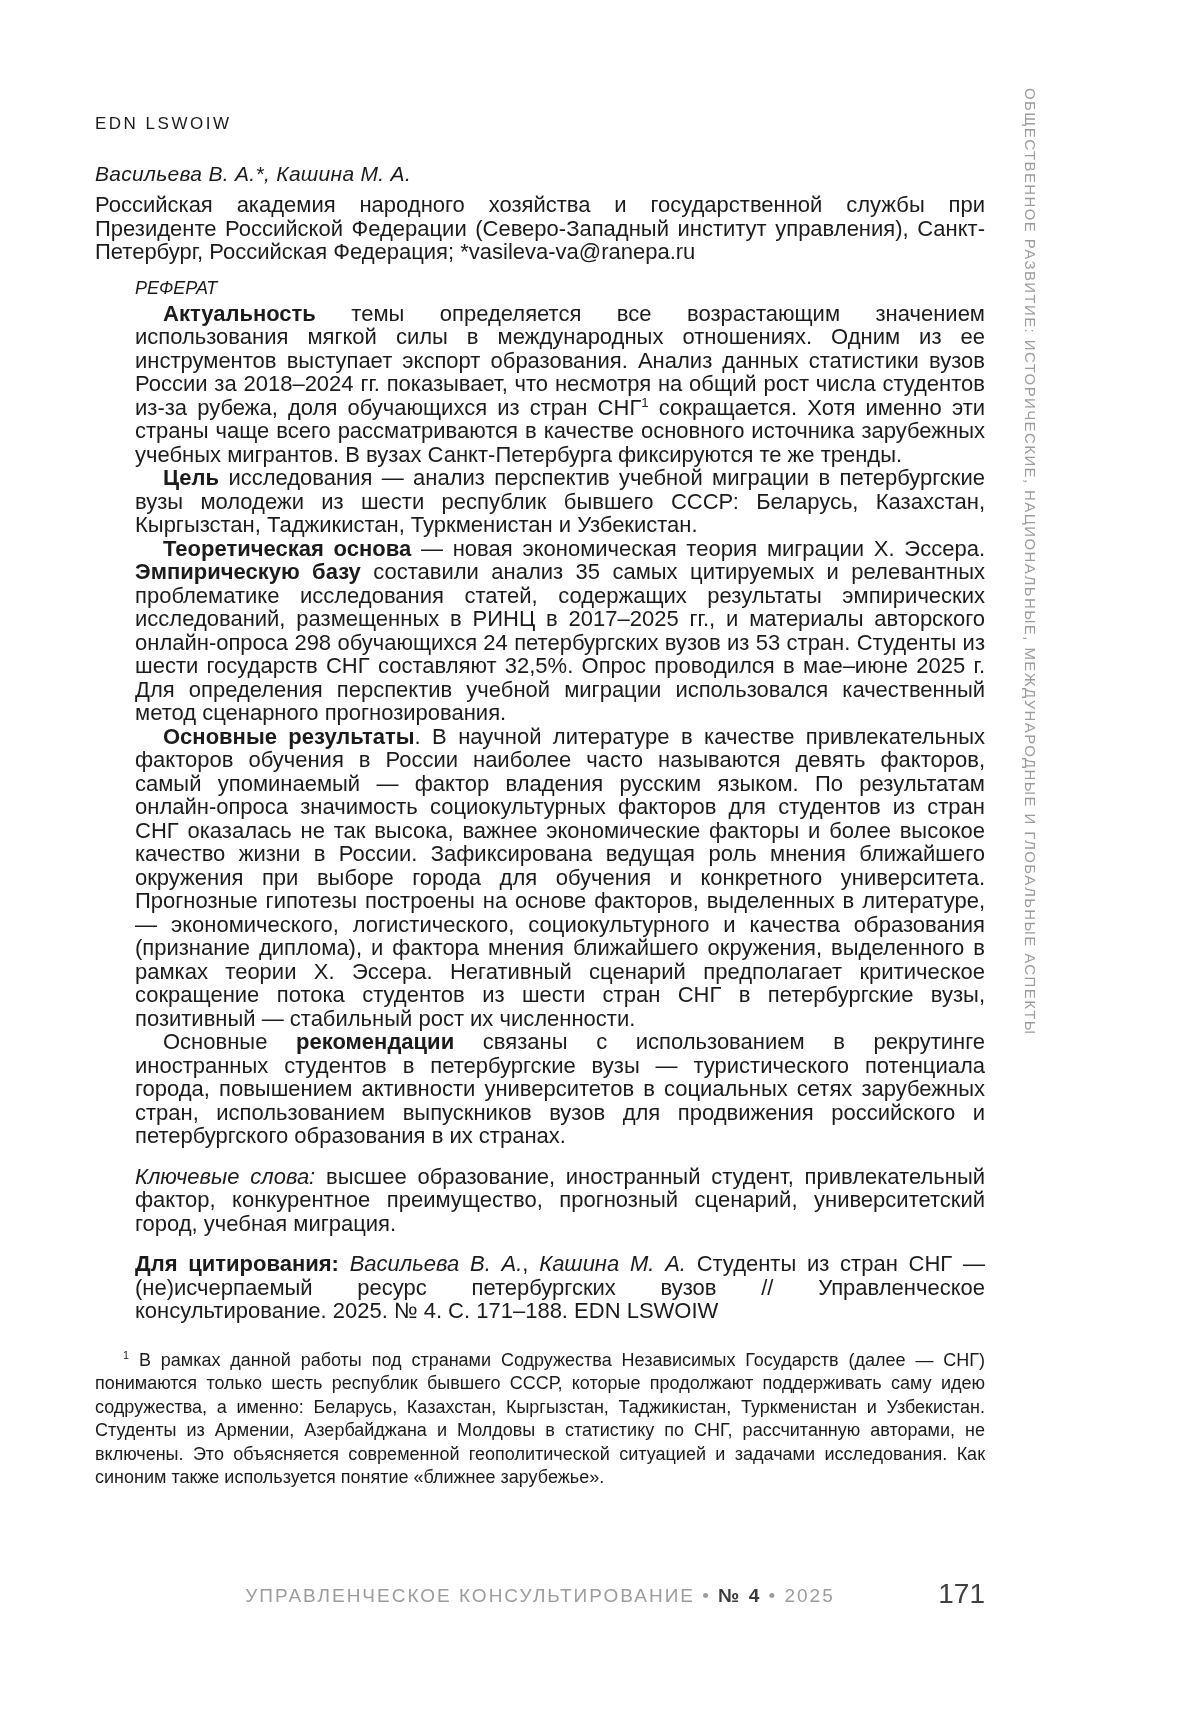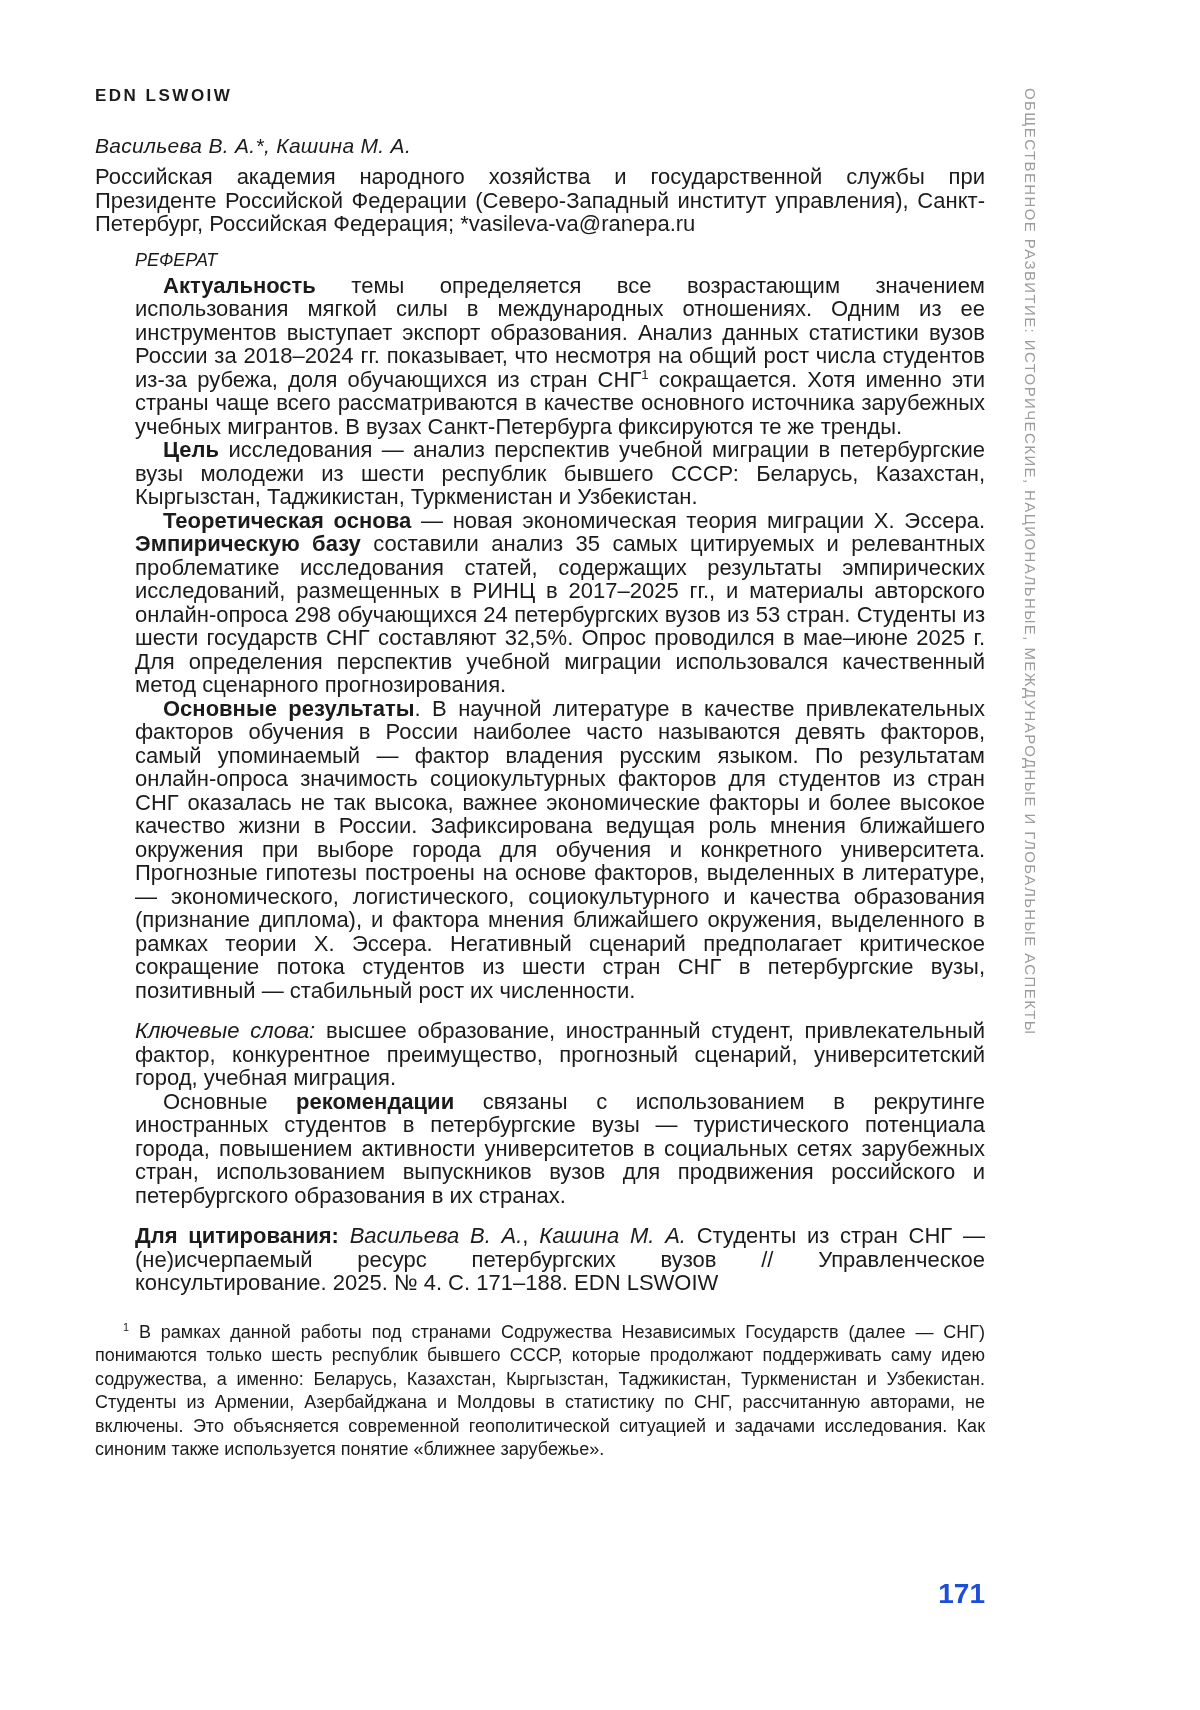--- a/index.html
+++ b/index.html
@@ -7,22 +7,23 @@
   body {
     width:1200px; height:1710px; position:relative; overflow:hidden;
     font-family:"Liberation Sans","DejaVu Sans",sans-serif;
     color:#1b1b1b;
   }
   .page { position:absolute; inset:0; background:#ffffff; }
 
   .main { position:absolute; left:95px; top:86px; width:890px; }
 
   .edn {
-    font-size:17px; font-weight:bold; letter-spacing:2.5px;
+    font-size:17px; font-weight:normal; letter-spacing:2.5px;
     margin-bottom:28px;
+    margin-top:28px;
   }
   .title {
     font-size:31px; font-weight:bold; line-height:39px;
     letter-spacing:0.4px; word-spacing:7px;
     margin-bottom:30px;
   }
   .title-line { display:block; }
   .authors {
     font-size:21px; font-style:italic; margin-bottom:7px;
     letter-spacing:0.3px;
@@ -53,21 +54,21 @@
   }
 
   .footer { position:absolute; left:95px; top:1580px; width:890px; height:36px; }
   .footer-journal {
     text-align:center; font-size:19px; letter-spacing:2px;
     color:#9c9c9c; padding-top:5px;
   }
   .footer-journal .issue { color:#3a3a3a; font-weight:bold; }
   .page-number {
     position:absolute; right:0; top:-2px;
-    font-size:28px; font-weight:bold; color:#1d4ed8;
+    font-size:28px; font-weight:normal; color:#404040;
   }
 </style>
 </head>
 <body>
 
 <div class="page">
 
   <div class="sidebar">ОБЩЕСТВЕННОЕ РАЗВИТИЕ: ИСТОРИЧЕСКИЕ, НАЦИОНАЛЬНЫЕ, МЕЖДУНАРОДНЫЕ И ГЛОБАЛЬНЫЕ АСПЕКТЫ</div>
 
   <div class="main">
@@ -83,29 +84,36 @@
       <div class="abstract-label">РЕФЕРАТ</div>
 
       <p class="body indent"><span class="b">Актуальность</span><span> темы определяется все возрастающим значением использования мягкой силы в международных отношениях. Одним из ее инструментов выступает экспорт образования. Анализ данных статистики вузов России за 2018–2024 гг. показывает, что несмотря на общий рост числа студентов из-за рубежа, доля обучающихся из стран СНГ</span><sup>1</sup><span> сокращается. Хотя именно эти страны чаще всего рассматриваются в качестве основного источника зарубежных учебных мигрантов. В вузах Санкт-Петербурга фиксируются те же тренды.</span></p>
 
       <p class="body indent"><span class="b">Цель</span><span> исследования — анализ перспектив учебной миграции в петербургские вузы молодежи из шести республик бывшего СССР: Беларусь, Казахстан, Кыргызстан, Таджикистан, Туркменистан и Узбекистан.</span></p>
 
       <p class="body indent"><span class="b">Теоретическая основа</span><span> — новая экономическая теория миграции Х. Эссера. </span><span class="b">Эмпирическую базу</span><span> составили анализ 35 самых цитируемых и релевантных проблематике исследования статей, содержащих результаты эмпирических исследований, размещенных в РИНЦ в 2017–2025 гг., и материалы авторского онлайн-опроса 298 обучающихся 24 петербургских вузов из 53 стран. Студенты из шести государств СНГ составляют 32,5%. Опрос проводился в мае–июне 2025 г. Для определения перспектив учебной миграции использовался качественный метод сценарного прогнозирования.</span></p>
 
       <p class="body indent"><span class="b">Основные результаты</span><span>. В научной литературе в качестве привлекательных факторов обучения в России наиболее часто называются девять факторов, самый упоминаемый — фактор владения русским языком. По результатам онлайн-опроса значимость социокультурных факторов для студентов из стран СНГ оказалась не так высока, важнее экономические факторы и более высокое качество жизни в России. Зафиксирована ведущая роль мнения ближайшего окружения при выборе города для обучения и конкретного университета. Прогнозные гипотезы построены на основе факторов, выделенных в литературе, — экономического, логистического, социокультурного и качества образования (признание диплома), и фактора мнения ближайшего окружения, выделенного в рамках теории Х. Эссера. Негативный сценарий предполагает критическое сокращение потока студентов из шести стран СНГ в петербургские вузы, позитивный — стабильный рост их численности.</span></p>
 
+      <p class="body indent"><span>Основные </span><span class="b">рекомендации</span><span> связаны с использованием в рекрутинге иностранных студентов в петербургские вузы — туристического потенциала города, повышением активности университетов в социальных сетях зарубежных стран, использованием выпускников вузов для продвижения российского и петербургского образования в их странах.</span></p>
+
       <p class="body gap"><span class="i">Ключевые слова:</span><span> высшее образование, иностранный студент, привлекательный фактор, конкурентное преимущество, прогнозный сценарий, университетский город, учебная миграция.</span></p>
-
-      <p class="body indent"><span>Основные </span><span class="b">рекомендации</span><span> связаны с использованием в рекрутинге иностранных студентов в петербургские вузы — туристического потенциала города, повышением активности университетов в социальных сетях зарубежных стран, использованием выпускников вузов для продвижения российского и петербургского образования в их странах.</span></p>
 
 
       <p class="body gap"><span class="b">Для цитирования:</span><span> </span><span class="i">Васильева В. А.</span><span>, </span><span class="i">Кашина М. А.</span><span> Студенты из стран СНГ — (не)исчерпаемый ресурс петербургских вузов // Управленческое консультирование. 2025. № 4. С. 171–188. EDN LSWOIW</span></p>
     </div>
 
     <p class="footnote"><sup>1</sup><span> В рамках данной работы под странами Содружества Независимых Государств (далее — СНГ) понимаются только шесть республик бывшего СССР, которые продолжают поддерживать саму идею содружества, а именно: Беларусь, Казахстан, Кыргызстан, Таджикистан, Туркменистан и Узбекистан. Студенты из Армении, Азербайджана и Молдовы в статистику по СНГ, рассчитанную авторами, не включены. Это объясняется современной геополитической ситуацией и задачами исследования. Как синоним также используется понятие «ближнее зарубежье».</span></p>
 
   </div>
 
   <div class="footer">
+    <div class="footer-journal">
+      <span>УПРАВЛЕНЧЕСКОЕ КОНСУЛЬТИРОВАНИЕ</span>
+      <span>•</span>
+      <span class="issue">№ 4</span>
+      <span>•</span>
+      <span>2025</span>
+    </div>
     <div class="page-number">171</div>
   </div>
 
 </div>
 
 </body></html>

